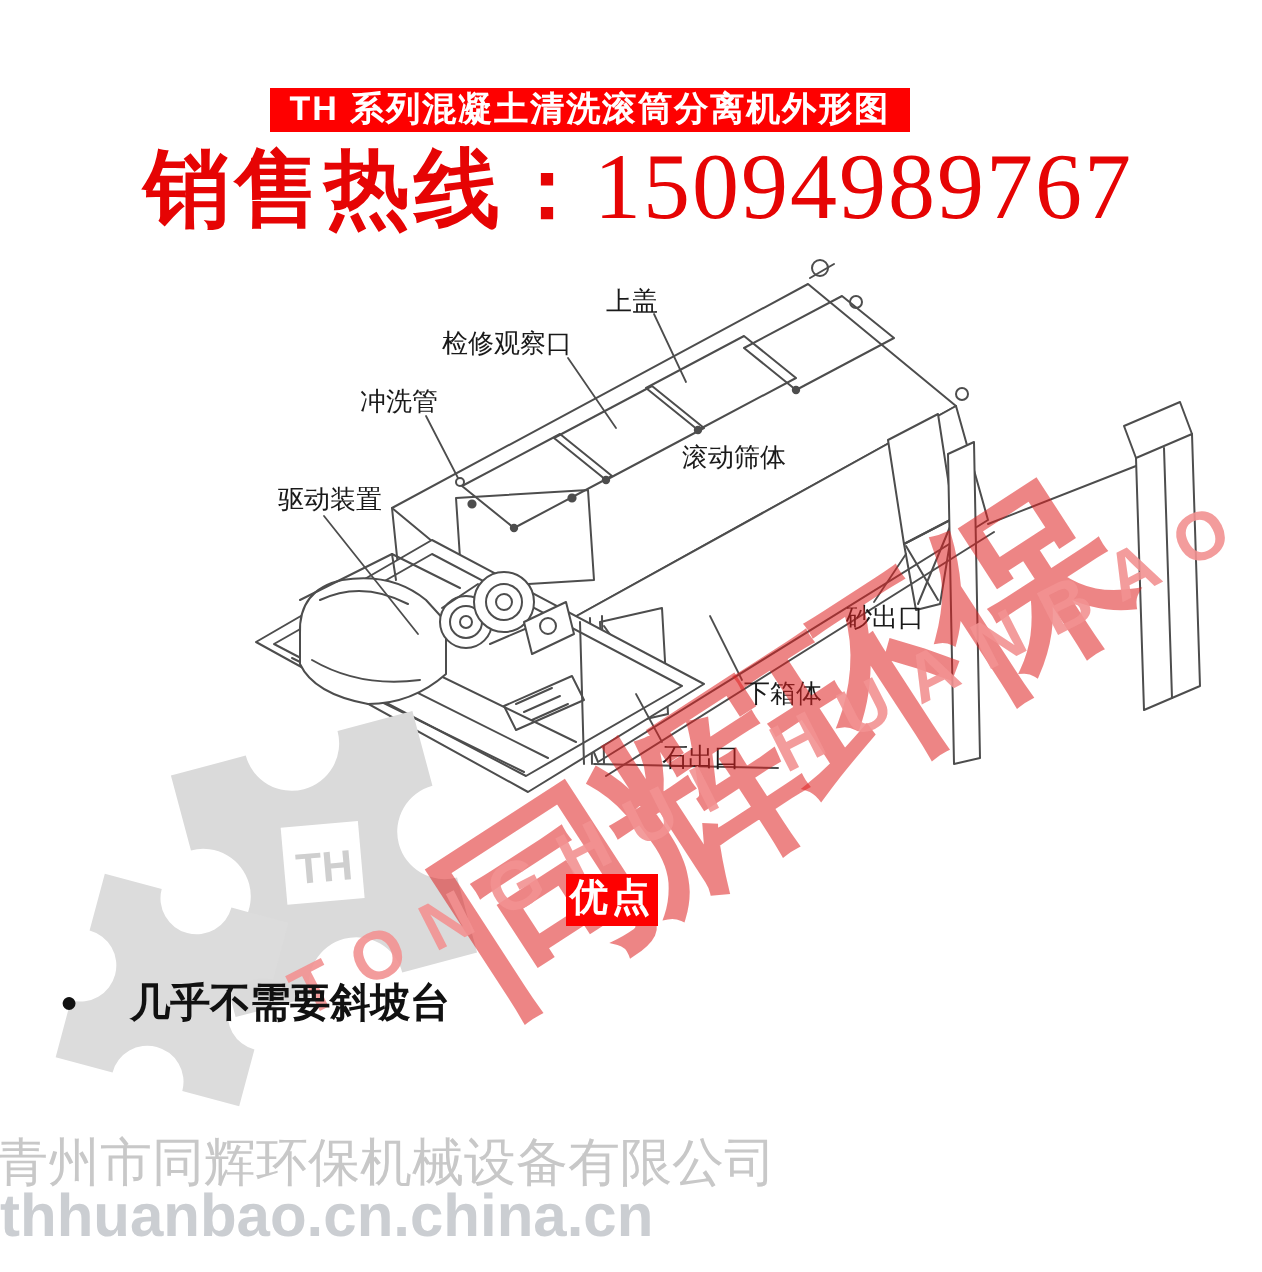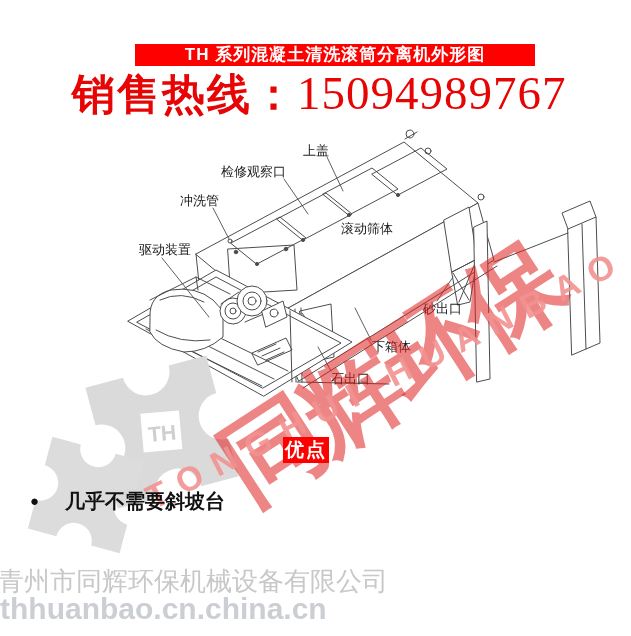--- a/index.html
+++ b/index.html
@@ -2,21 +2,21 @@
 <html><head>
 <meta charset="utf-8">
 <style>
   html,body{margin:0;padding:0;}
   body{
     width:631px;height:636px;position:relative;overflow:hidden;
     background:#ffffff;
     font-family:"Liberation Sans",sans-serif;
   }
   .banner{
-    position:absolute;left:135px;top:44px;width:400px;height:22px;
+    position:absolute;left:135px;top:44px;width:320px;height:22px;
     background:#fe0000;color:#ffffff;font-size:17px;font-weight:bold;
     line-height:22px;text-align:center;letter-spacing:1px;z-index:6;
   }
   .hotline{
     position:absolute;left:72px;top:66px;width:520px;height:50px;
     color:#e60404;font-family:"Liberation Serif","DejaVu Serif",serif;
     white-space:nowrap;z-index:6;
   }
   .hotline .cn{font-size:43px;font-weight:600;letter-spacing:2px;}
   .hotline .digits{font-size:47px;font-weight:400;letter-spacing:1px;}

